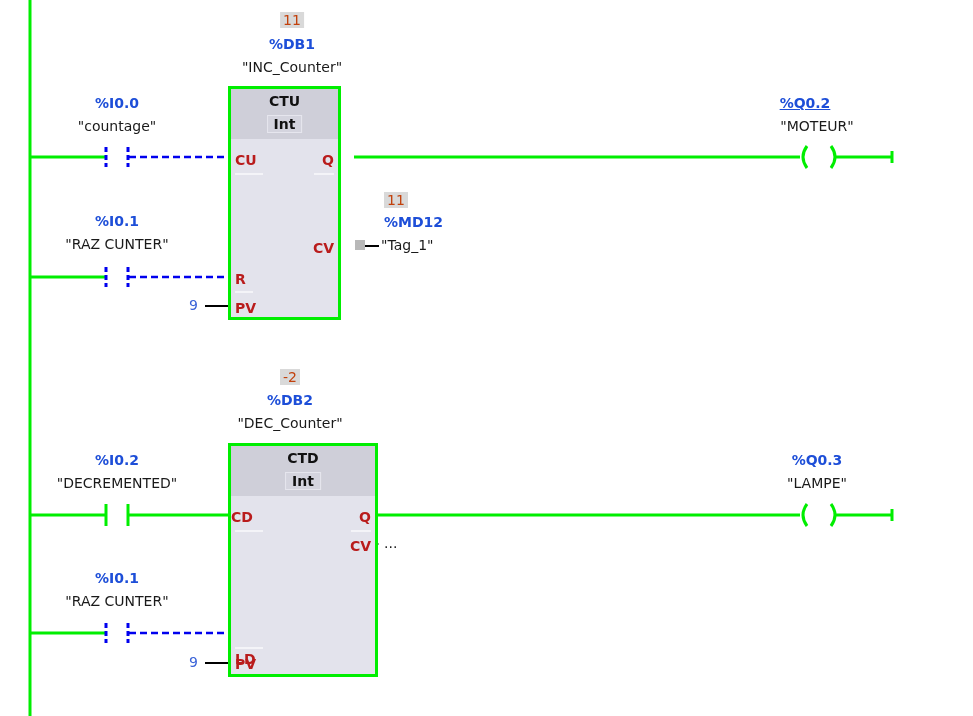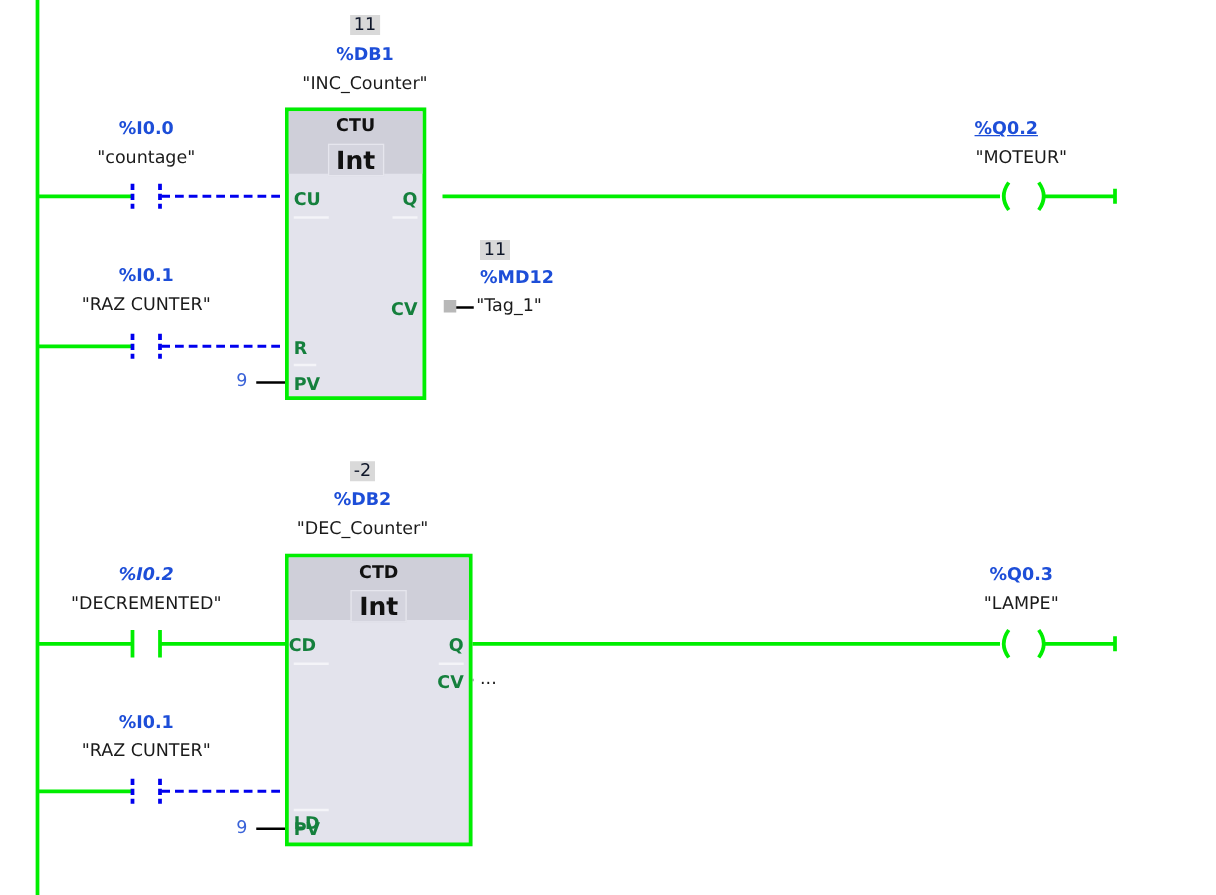--- a/index.html
+++ b/index.html
@@ -2,28 +2,28 @@
 <html><head>
 <meta charset="utf-8">
 <style>
   html, body { margin: 0; padding: 0; background: #ffffff; }
   body { width: 973px; height: 716px; position: relative; overflow: hidden;
          font-family: "DejaVu Sans", sans-serif; }
   svg.ladder { position: absolute; left: 0; top: 0; }
   .lbl { position: absolute; white-space: nowrap; font-size: 14px; line-height: 16px; }
   .addr { color: #1d4ed8; font-weight: bold; font-size: 14px; }
   .sym { color: #1a1a1a; font-size: 14px; }
-  .val { background: #d9d9d9; color: #0f172a; font-size: 14px; padding: 0 3px; text-align: right; }
+  .val { background: #d9d9d9; color: #c2410c; font-size: 14px; padding: 0 3px; text-align: right; }
   .center { transform: translateX(-50%); text-align: center; }
   .block { position: absolute; background: #e3e3ec; border: 3px solid #00ee00; box-sizing: border-box; }
   .block .head { position: absolute; left: 0; right: 0; top: 0; height: 50px; background: #cfcfd9; }
   .block .type { position: absolute; left: 0; right: 0; top: 4px; text-align: center; font-weight: bold; font-size: 14px; color: #111; }
   .block .dtype { position: absolute; left: 50%; transform: translateX(-50%); top: 26px; padding: 0 6px;
-                  border: 1px solid #e6e6ee; font-weight: bold; font-size: 20px; color: #111; background: #d4d4de; }
-  .pin { position: absolute; font-weight: bold; font-size: 14px; color: #15803d; }
+                  border: 1px solid #e6e6ee; font-weight: bold; font-size: 14px; color: #111; background: #d4d4de; }
+  .pin { position: absolute; font-weight: bold; font-size: 14px; color: #b91c1c; }
   .pin-line { position: absolute; height: 2px; background: #f4f4f8; }
   .plain { color: #1a1a1a; font-size: 14px; }
   .num { color: #3a63d8; font-size: 14px; }
 </style>
 </head>
 <body>
 
 <svg class="ladder" width="973" height="716">
 
   <line x1="30" y1="0" x2="30" y2="716" stroke="#00ee00" stroke-width="3"></line>
@@ -126,21 +126,21 @@
   <div class="pin" style="left:0; top:63px;">CD</div>
   <div class="pin-line" style="left:4px; width:28px; top:84px;"></div>
   <div class="pin" style="right:4px; top:63px;">Q</div>
   <div class="pin-line" style="right:4px; width:20px; top:84px;"></div>
   <div class="pin" style="right:4px; top:92px;">CV</div>
   <div class="pin" style="left:4px; top:181px;margin-top:24px;">LD</div>
   <div class="pin-line" style="left:4px; width:28px; top:201px;"></div>
   <div class="pin" style="left:4px; top:210px;">PV</div>
 </div>
 
-<div class="lbl center addr" style="left:117px; top:452px;font-style:italic;">%I0.2</div>
+<div class="lbl center addr" style="left:117px; top:452px;">%I0.2</div>
 <div class="lbl center sym" style="left:117px; top:475px;">"DECREMENTED"</div>
 
 <div class="lbl center addr" style="left:117px; top:570px;">%I0.1</div>
 <div class="lbl center sym" style="left:117px; top:593px;">"RAZ CUNTER"</div>
 
 <div class="lbl num" style="left:189px; top:654px;">9</div>
 
 <div class="lbl plain" style="left:384px; top:535px;">...</div>
 
 <div class="lbl center addr" style="left:817px; top:452px;">%Q0.3</div>

